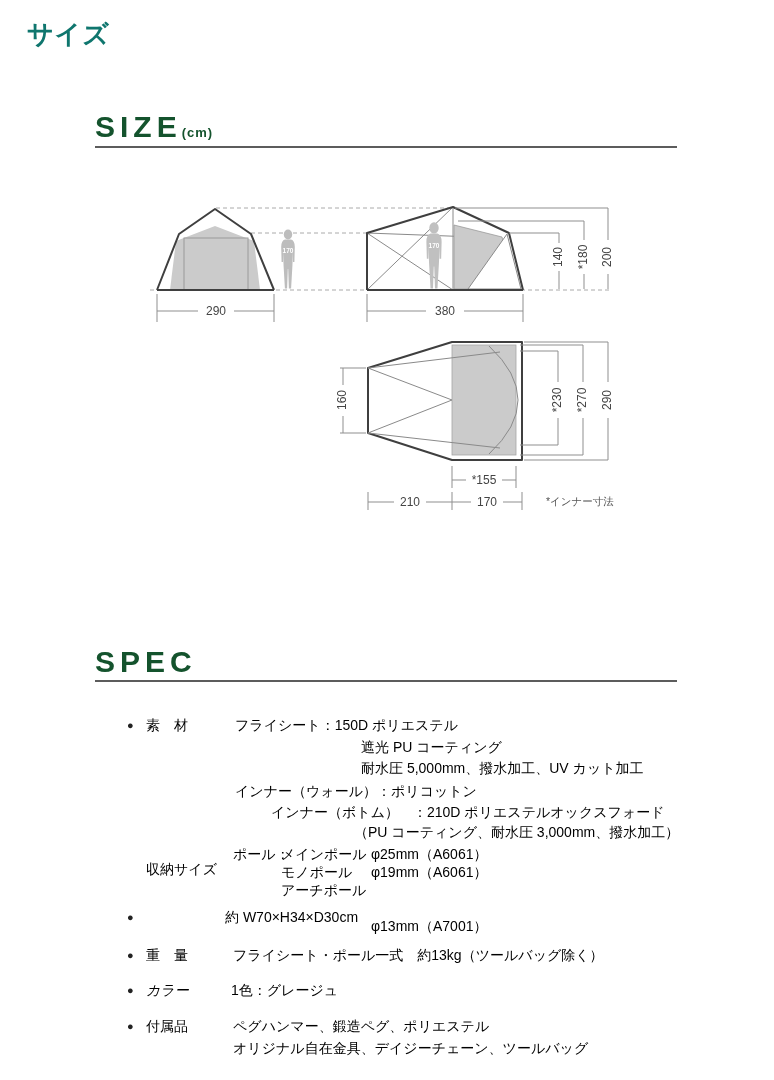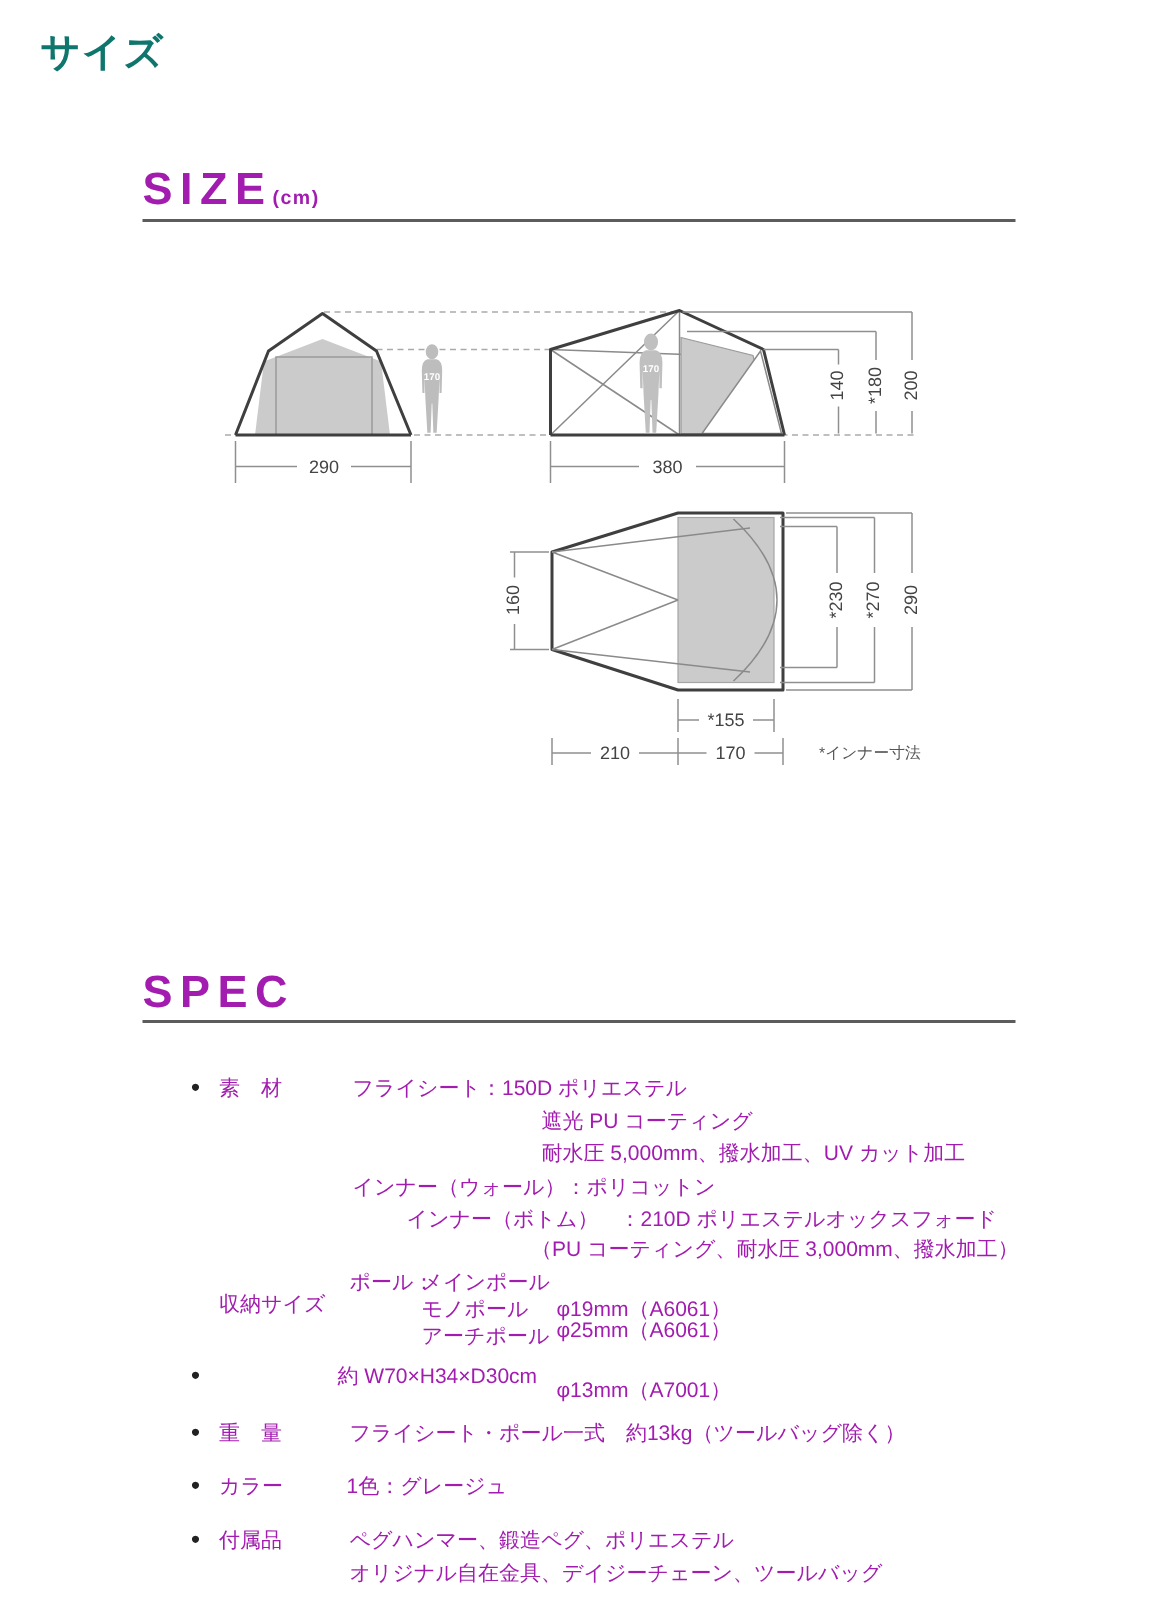--- a/index.html
+++ b/index.html
@@ -8,26 +8,26 @@
     width:774px; height:1080px; position:relative; overflow:hidden;
     font-family:"Liberation Sans","DejaVu Sans",sans-serif;
     color:#3a3a3a;
   }
   .abs { position:absolute; }
   .page-heading {
     left:27px; top:17px; font-size:26px; font-weight:700; color:#0f766e;
     letter-spacing:1px;
   }
   .sec-heading {
-    font-size:30px; font-weight:600; color:#a21caf; letter-spacing:5px;
+    font-size:30px; font-weight:600; color:#14532d; letter-spacing:5px;
     white-space:nowrap;
   }
   .sec-heading .unit { font-size:13px; letter-spacing:1px; font-weight:600; }
   .sec-rule { left:95px; width:582px; height:2px; background:#5c5c5c; }
-  .spec-line { font-size:14px; color:#a21caf; white-space:nowrap; line-height:17px; }
+  .spec-line { font-size:14px; color:#000000; white-space:nowrap; line-height:17px; }
   .bullet { font-size:11px; color:#222; }
   svg text { font-family:"Liberation Sans","DejaVu Sans",sans-serif; fill:#444; }
   svg .dim-num { font-size:12px; }
   svg .note { font-size:10.5px; fill:#555; }
   svg .person-label { font-size:6.5px; fill:#ffffff; font-weight:700; }
 </style>
 </head>
 <body>
 
 <div class="abs page-heading">サイズ</div>
@@ -177,35 +177,35 @@
   <span class="abs bullet" style="left:127px; top:719px;">●</span>
   <span class="abs spec-line" style="left:146px; top:717px;">素　材</span>
   <span class="abs spec-line" style="left:235px; top:717px;">フライシート：150D ポリエステル</span>
   <span class="abs spec-line" style="left:361px; top:739px;text-align:right;">遮光 PU コーティング</span>
   <span class="abs spec-line" style="left:361px; top:760px;">耐水圧 5,000mm、撥水加工、UV カット加工</span>
   <span class="abs spec-line" style="left:235px; top:783px;">インナー（ウォール）：ポリコットン</span>
   <span class="abs spec-line" style="left:235px; top:804px;margin-left:36px;">インナー（ボトム）　：210D ポリエステルオックスフォード</span>
   <span class="abs spec-line" style="left:354px; top:824px;">（PU コーティング、耐水圧 3,000mm、撥水加工）</span>
   <span class="abs spec-line" style="left:233px; top:846px;">ポール：</span>
   <span class="abs spec-line" style="left:281px; top:846px;">メインポール</span>
-  <span class="abs spec-line" style="left:371px; top:846px;margin-top:32px;">φ25mm（A6061）</span>
+  <span class="abs spec-line" style="left:371px; top:846px;">φ25mm（A6061）</span>
   <span class="abs spec-line" style="left:281px; top:864px;text-align:right;">モノポール</span>
   <span class="abs spec-line" style="left:371px; top:864px;">φ19mm（A6061）</span>
   <span class="abs spec-line" style="left:281px; top:882px;">アーチポール</span>
   <span class="abs spec-line" style="left:371px; top:882px;margin-top:36px;">φ13mm（A7001）</span>
 
   <span class="abs bullet" style="left:127px; top:911px;">●</span>
   <span class="abs spec-line" style="left:146px; top:861px;">収納サイズ</span>
   <span class="abs spec-line" style="left:225px; top:909px;">約 W70×H34×D30cm</span>
 
   <span class="abs bullet" style="left:127px; top:949px;">●</span>
   <span class="abs spec-line" style="left:146px; top:947px;">重　量</span>
   <span class="abs spec-line" style="left:233px; top:947px;">フライシート・ポール一式　約13kg（ツールバッグ除く）</span>
 
   <span class="abs bullet" style="left:127px; top:984px;">●</span>
-  <span class="abs spec-line" style="left:146px; top:982px;">カラー</span>
+  <span class="abs spec-line" style="left:146px; top:982px;font-style:italic;">カラー</span>
   <span class="abs spec-line" style="left:231px; top:982px;">1色：グレージュ</span>
 
   <span class="abs bullet" style="left:127px; top:1020px;">●</span>
   <span class="abs spec-line" style="left:146px; top:1018px;">付属品</span>
   <span class="abs spec-line" style="left:233px; top:1018px;">ペグハンマー、鍛造ペグ、ポリエステル</span>
   <span class="abs spec-line" style="left:233px; top:1040px;">オリジナル自在金具、デイジーチェーン、ツールバッグ</span>
 </div>
 
 </body></html>

